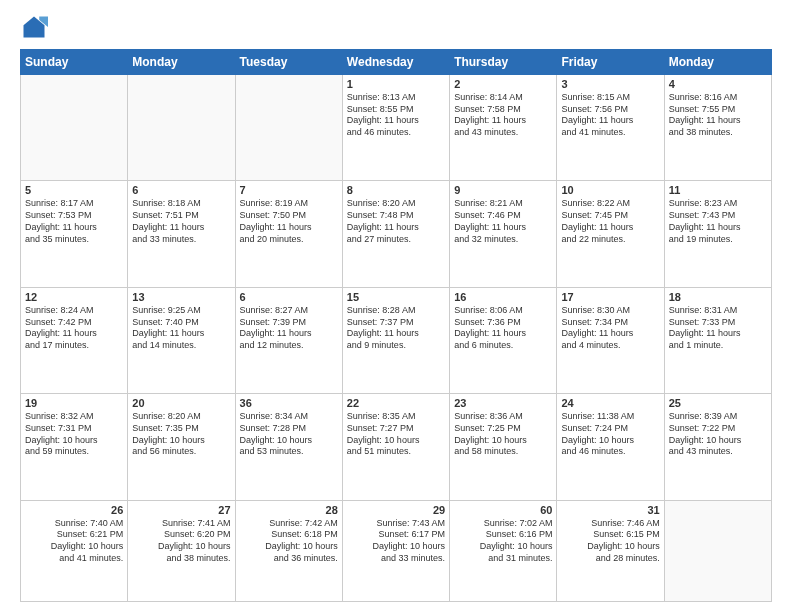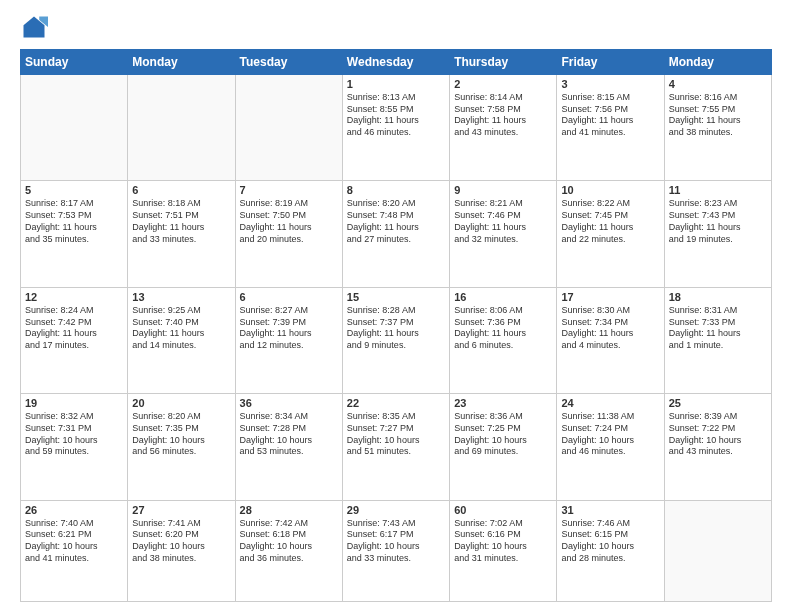--- a/index.html
+++ b/index.html
@@ -94,20 +94,21 @@
     .cell-text {
       font-size: 9px;
       line-height: 1.3;
       color: #333;
     }
     .empty-cell {
       background: #f9f9f9;
     }
     tr:last-child td {
       height: 78px;
+      text-align: right;
     }
   </style>
 </head>
 <body>
 
 <div class="page">
   <div class="header">
     <div class="logo">
       <svg class="logo-icon" viewBox="0 0 32 32" width="32" height="32">
         <polygon points="16,4 28,14 28,28 4,28 4,14" fill="#2a6db5"></polygon>
@@ -299,21 +300,21 @@
             <div class="cell-text">Sunrise: 8:35 AM</div>
             <div class="cell-text">Sunset: 7:27 PM</div>
             <div class="cell-text">Daylight: 10 hours</div>
             <div class="cell-text">and 51 minutes.</div>
           </td>
           <td>
             <span class="day-num">23</span>
             <div class="cell-text">Sunrise: 8:36 AM</div>
             <div class="cell-text">Sunset: 7:25 PM</div>
             <div class="cell-text">Daylight: 10 hours</div>
-            <div class="cell-text">and 69 minutes.</div>
+            <div class="cell-text">and 58 minutes.</div>
           </td>
           <td>
             <span class="day-num">24</span>
             <div class="cell-text">Sunrise: 11:38 AM</div>
             <div class="cell-text">Sunset: 7:24 PM</div>
             <div class="cell-text">Daylight: 10 hours</div>
             <div class="cell-text">and 46 minutes.</div>
           </td>
           <td>
             <span class="day-num">25</span>

